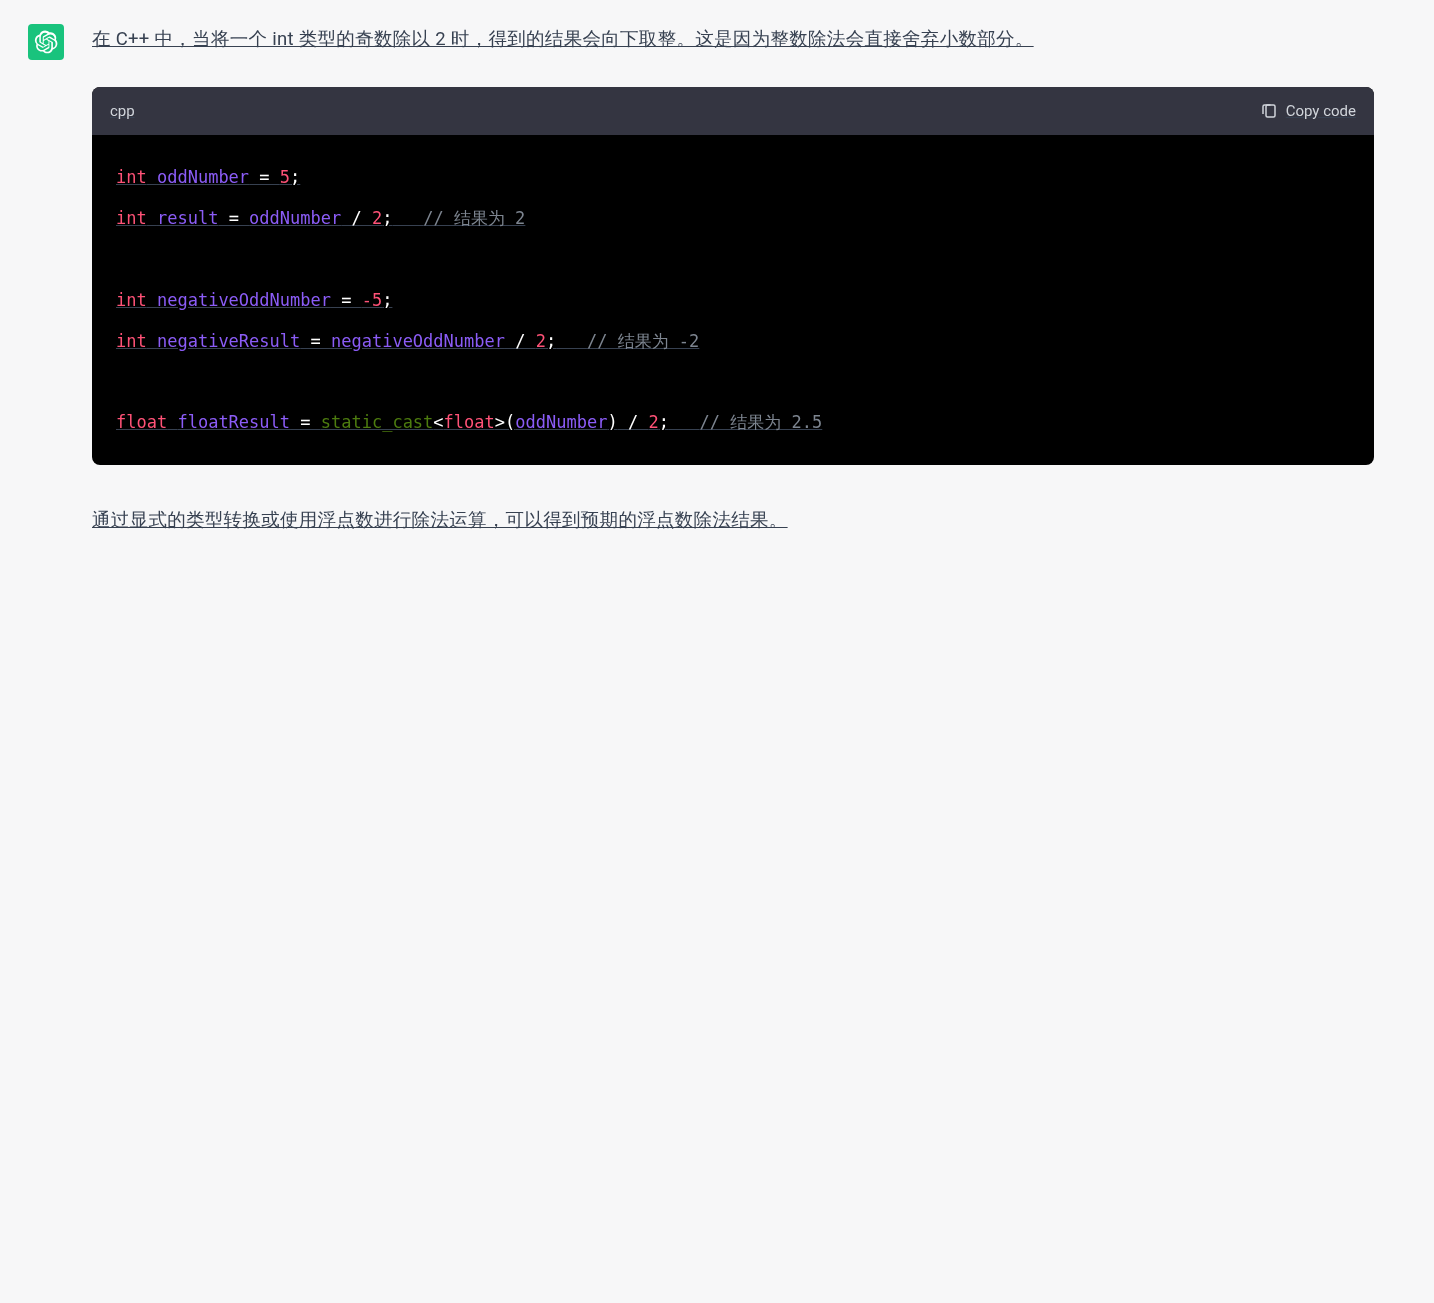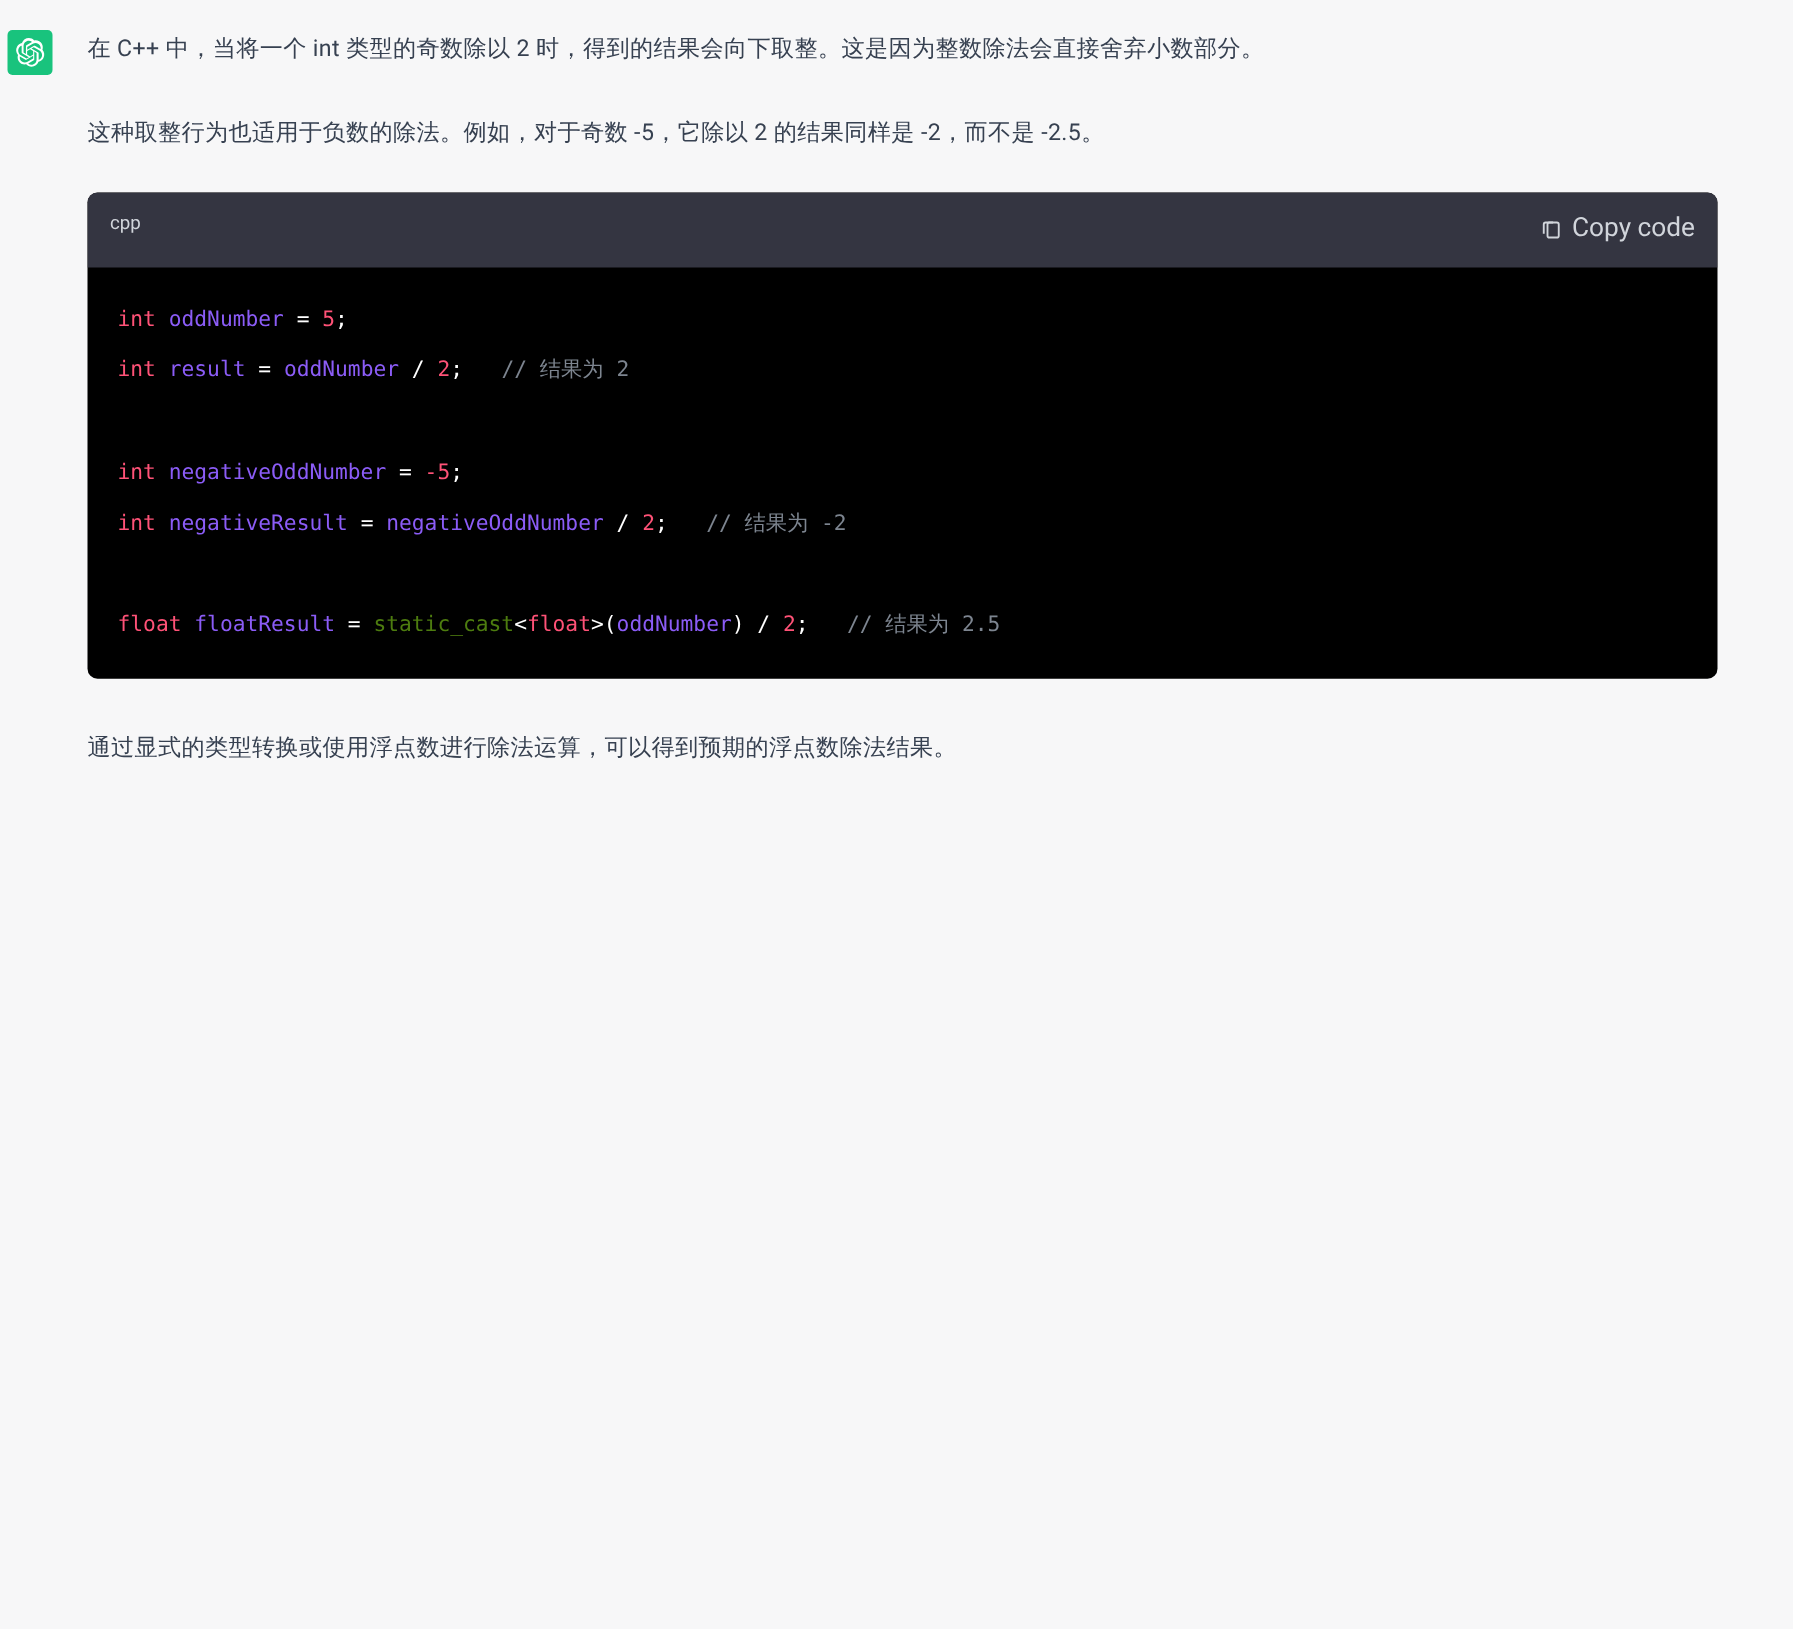--- a/index.html
+++ b/index.html
@@ -10,22 +10,23 @@
     body {
       background-color: #f7f7f8;
       font-family: -apple-system, BlinkMacSystemFont, "Segoe UI", Roboto, "Helvetica Neue", Arial, "PingFang SC", "Microsoft YaHei", sans-serif;
       font-size: 18px;
       line-height: 1.9;
       color: #374151;
       padding: 0;
     }
     .message-container {
       display: flex;
-      padding: 20px 0 40px 6px;
+      padding: 20px 0 40px 28px;
       max-width: 1434px;
+      text-decoration: underline;
     }
     .avatar {
       width: 36px;
       height: 36px;
       border-radius: 4px;
       background-color: #19C37D;
       display: flex;
       align-items: center;
       justify-content: center;
       flex-shrink: 0;
@@ -72,21 +73,21 @@
     }
     .code-lang {
       color: #d1d5db;
     }
     .copy-button {
       display: flex;
       align-items: center;
       gap: 8px;
       cursor: pointer;
       color: #d1d5db;
-      font-size: 21px;
+      font-size: 15px;
     }
     .copy-button svg {
       width: 18px;
       height: 18px;
     }
     .code-content {
       padding: 22px 24px;
       font-family: ui-monospace, "SF Mono", Menlo, Monaco, Consolas, monospace;
       font-size: 17px;
       line-height: 2.4;
@@ -107,21 +108,20 @@
 <body>
 
 <div class="message-container">
   <div class="avatar">
     <svg viewBox="0 0 41 41" fill="none">
       <path d="M37.5 16.8c.9-2.7.6-5.6-.8-8.1-2.1-3.7-6.4-5.6-10.5-4.7C24.3 2 21.7.8 19 .8c-4.3 0-8.1 2.7-9.5 6.8-2.8.6-5.2 2.3-6.6 4.8-2.2 3.7-1.7 8.3 1.2 11.5-.9 2.7-.6 5.6.8 8.1 2.1 3.7 6.4 5.6 10.5 4.7 1.8 2 4.4 3.2 7.2 3.2 4.3 0 8.1-2.7 9.5-6.8 2.8-.6 5.2-2.3 6.6-4.8 2.1-3.7 1.6-8.3-1.2-11.5zM22.5 37.3c-1.7 0-3.3-.6-4.6-1.7l.2-.1 7.6-4.4c.4-.2.6-.6.6-1.1v-10.7l3.2 1.9v8.9c.1 3.9-3.1 7.2-7 7.2zm-15.2-6.5c-.8-1.5-1.1-3.2-.8-4.8l.2.1 7.6 4.4c.4.2.9.2 1.2 0l9.3-5.4v3.7l-7.7 4.5c-3.4 1.9-7.8.8-9.8-2.5zm-2-16.4c.8-1.5 2.2-2.6 3.8-3.1v9.1c0 .4.2.9.6 1.1l9.3 5.4-3.2 1.9-7.7-4.4c-3.4-2.1-4.6-6.5-2.8-10zm26.5 6.2l-9.3-5.4 3.2-1.9 7.7 4.4c3.4 2 4.6 6.3 2.7 9.7-.8 1.5-2.2 2.6-3.8 3.1v-9.1c.1-.2-.1-.6-.5-.8zm3.2-4.8l-.2-.1-7.6-4.4c-.4-.2-.9-.2-1.2 0l-9.3 5.4V13l7.7-4.5c3.4-2 7.8-.8 9.7 2.6.9 1.4 1.2 3.1.9 4.7zm-20.1 6.6l-3.2-1.9v-8.9c0-3.9 3.2-7.1 7.1-7.1 1.7 0 3.3.6 4.6 1.7l-.2.1-7.6 4.4c-.4.2-.6.6-.6 1.1l-.1 10.6zm1.7-3.8l4.1-2.4 4.1 2.4v4.8l-4.1 2.4-4.1-2.4v-4.8z" fill="white"></path>
     </svg>
   </div>
   <div class="content">
     <p class="paragraph">在 C++ 中，当将一个 int 类型的奇数除以 2 时，得到的结果会向下取整。这是因为整数除法会直接舍弃小数部分。</p>
-    <p class="paragraph">这种取整行为也适用于负数的除法。例如，对于奇数 -5，它除以 2 的结果同样是 -2，而不是 -2.5。</p>
 
     <div class="code-block">
       <div class="code-header">
         <span class="code-lang">cpp</span>
         <div class="copy-button">
           <svg viewBox="0 0 24 24" fill="none" stroke="currentColor" stroke-width="2">
             <rect x="8" y="4" width="12" height="16" rx="2"></rect>
             <path d="M4 16V6a2 2 0 0 1 2-2h8"></path>
           </svg>
           <span>Copy code</span>

